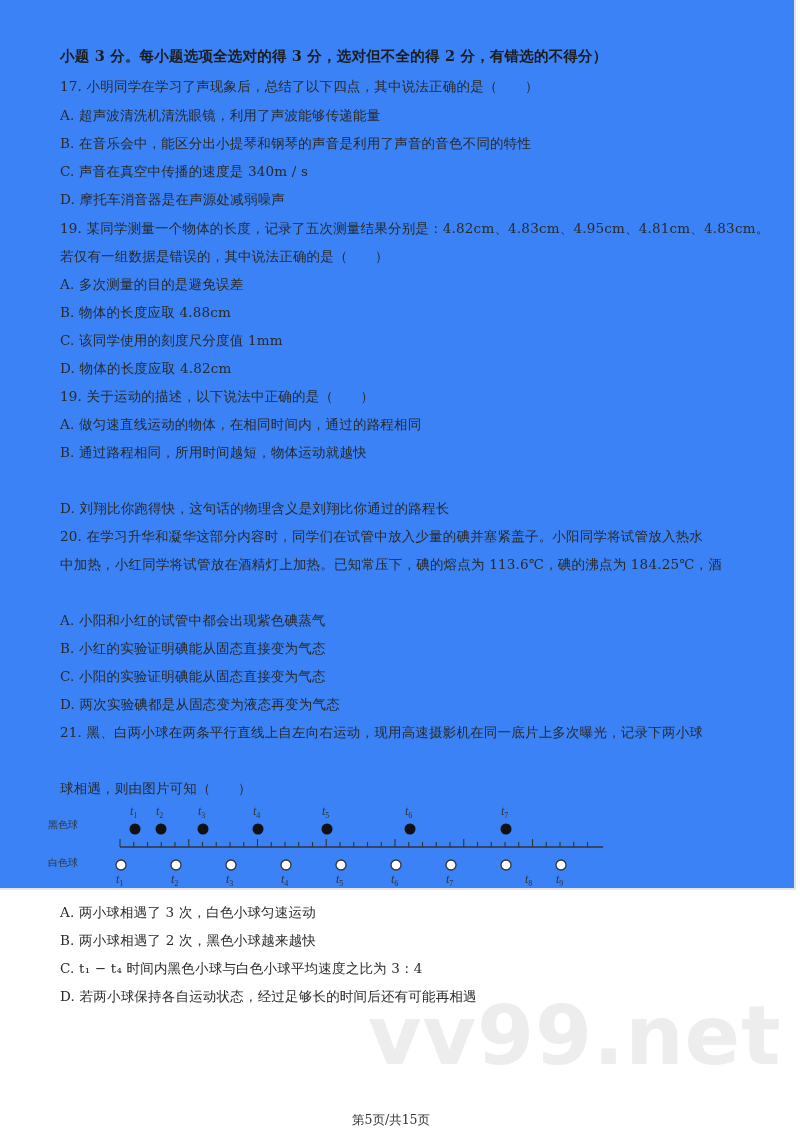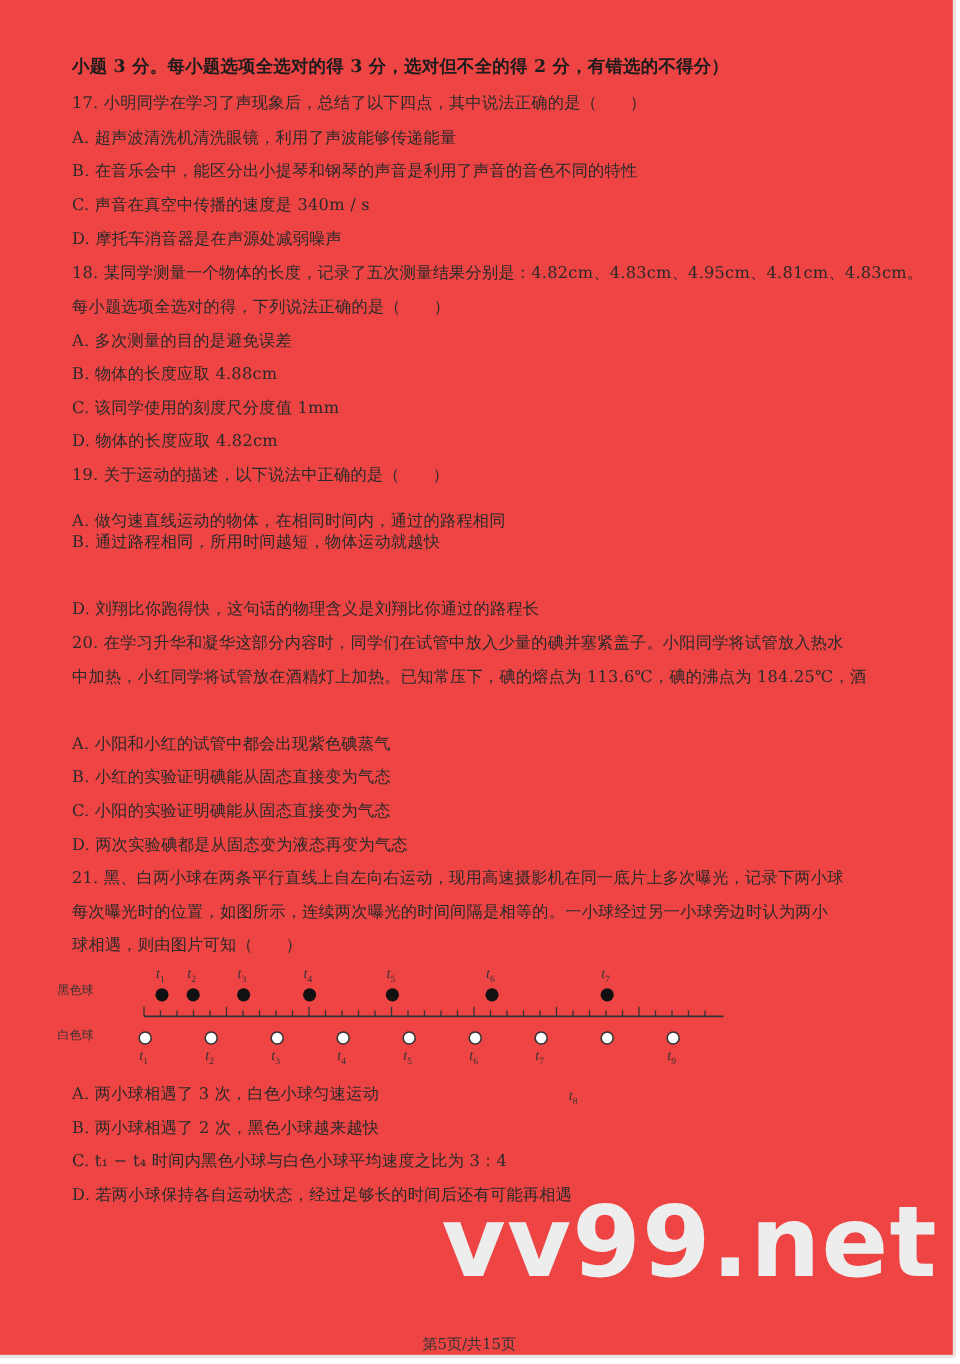--- a/index.html
+++ b/index.html
@@ -1,23 +1,23 @@
 <!DOCTYPE html>
 <html><head>
 <meta charset="utf-8">
 <style>
   html, body { margin: 0; padding: 0; }
   body {
     width: 800px; height: 1137px; background: #ffffff; position: relative; overflow: hidden;
     font-family: "DejaVu Serif", "Liberation Serif", serif; color: #2a2a2a;
   }
   .page {
-    position: absolute; left: 0; top: 0; width: 796px; height: 1131px;
+    position: absolute; left: 0; top: 0; width: 796px; height: 890px;
     border-right: 2px solid #e6e6e6; border-bottom: 2px solid #e6e6e6;
-    box-sizing: border-box; background: #ef4444;
+    box-sizing: border-box; background: #3b82f6;
   }
   .line { position: absolute; left: 60px; font-size: 13.5px; line-height: 20px; white-space: nowrap; letter-spacing: 0.2px; }
   .bold { font-weight: bold; font-size: 14.5px; color: #1c1c1c; }
   .watermark {
     position: absolute; left: 368px; top: 995px; font-family: "DejaVu Sans", sans-serif;
     font-weight: bold; font-size: 82px; color: #ededed; letter-spacing: 1px; line-height: 1;
   }
   .footer { position: absolute; left: 352px; top: 1112px; font-size: 12.5px; color: #333; }
   .diagram { position: absolute; left: 0; top: 800px; width: 640px; height: 100px; }
   .diagram svg { position: absolute; left: 0; top: 0; }
@@ -31,41 +31,40 @@
 <div class="page">
 
   <div class="line bold" style="top:46px">小题 3 分。每小题选项全选对的得 3 分，选对但不全的得 2 分，有错选的不得分）</div>
 
   <div class="line" style="top:76px">17. 小明同学在学习了声现象后，总结了以下四点，其中说法正确的是（　　）</div>
   <div class="line" style="top:105px">A. 超声波清洗机清洗眼镜，利用了声波能够传递能量</div>
   <div class="line" style="top:133px">B. 在音乐会中，能区分出小提琴和钢琴的声音是利用了声音的音色不同的特性</div>
   <div class="line" style="top:161px">C. 声音在真空中传播的速度是 340m / s</div>
   <div class="line" style="top:189px">D. 摩托车消音器是在声源处减弱噪声</div>
 
-  <div class="line" style="top:218px">18. 某同学测量一个物体的长度，记录了五次测量结果分别是：4.82cm、4.83cm、4.95cm、4.81cm、4.83cm。</div>
-  <div class="line" style="top:246px">每小题选项全选对的得，下列说法正确的是（　　）</div>
+  <div class="line" style="top:218px">19. 某同学测量一个物体的长度，记录了五次测量结果分别是：4.82cm、4.83cm、4.95cm、4.81cm、4.83cm。</div>
+  <div class="line" style="top:246px">若仅有一组数据是错误的，其中说法正确的是（　　）</div>
   <div class="line" style="top:274px">A. 多次测量的目的是避免误差</div>
   <div class="line" style="top:302px">B. 物体的长度应取 4.88cm</div>
   <div class="line" style="top:330px">C. 该同学使用的刻度尺分度值 1mm</div>
   <div class="line" style="top:358px">D. 物体的长度应取 4.82cm</div>
 
   <div class="line" style="top:386px">19. 关于运动的描述，以下说法中正确的是（　　）</div>
-  <div class="line" style="top:424px">A. 做匀速直线运动的物体，在相同时间内，通过的路程相同</div>
+  <div class="line" style="top:414px">A. 做匀速直线运动的物体，在相同时间内，通过的路程相同</div>
   <div class="line" style="top:442px">B. 通过路程相同，所用时间越短，物体运动就越快</div>
   <div class="line" style="top:498px">D. 刘翔比你跑得快，这句话的物理含义是刘翔比你通过的路程长</div>
 
   <div class="line" style="top:526px">20. 在学习升华和凝华这部分内容时，同学们在试管中放入少量的碘并塞紧盖子。小阳同学将试管放入热水</div>
   <div class="line" style="top:554px">中加热，小红同学将试管放在酒精灯上加热。已知常压下，碘的熔点为 113.6℃，碘的沸点为 184.25℃，酒</div>
   <div class="line" style="top:610px">A. 小阳和小红的试管中都会出现紫色碘蒸气</div>
   <div class="line" style="top:638px">B. 小红的实验证明碘能从固态直接变为气态</div>
   <div class="line" style="top:666px">C. 小阳的实验证明碘能从固态直接变为气态</div>
   <div class="line" style="top:694px">D. 两次实验碘都是从固态变为液态再变为气态</div>
 
   <div class="line" style="top:722px">21. 黑、白两小球在两条平行直线上自左向右运动，现用高速摄影机在同一底片上多次曝光，记录下两小球</div>
-  <div class="line" style="top:750px">每次曝光时的位置，如图所示，连续两次曝光的时间间隔是相等的。一小球经过另一小球旁边时认为两小</div>
   <div class="line" style="top:778px">球相遇，则由图片可知（　　）</div>
 
   <div class="diagram">
     <div class="rowlabel" style="top:18px">黑色球</div>
     <div class="rowlabel" style="top:56px">白色球</div>
     <svg id="fig-svg" width="640" height="100">
         <line x1="120" y1="47" x2="603" y2="47" stroke="#333" stroke-width="1.4"></line>
         <line x1="120" y1="47" x2="120" y2="39" stroke="#333" stroke-width="1.1"></line>
         <line x1="133.75" y1="47" x2="133.75" y2="42" stroke="#333" stroke-width="1.1"></line>
         <line x1="147.5" y1="47" x2="147.5" y2="42" stroke="#333" stroke-width="1.1"></line>
@@ -126,21 +125,21 @@
         <div class="tlabel" style="left: 322px; top: 4px;">t<sub>5</sub></div>
         <div class="tlabel" style="left: 405px; top: 4px;">t<sub>6</sub></div>
         <div class="tlabel" style="left: 501px; top: 4px;">t<sub>7</sub></div>
         <div class="tlabel" style="left: 116px; top: 72px;">t<sub>1</sub></div>
         <div class="tlabel" style="left: 171px; top: 72px;">t<sub>2</sub></div>
         <div class="tlabel" style="left: 226px; top: 72px;">t<sub>3</sub></div>
         <div class="tlabel" style="left: 281px; top: 72px;">t<sub>4</sub></div>
         <div class="tlabel" style="left: 336px; top: 72px;">t<sub>5</sub></div>
         <div class="tlabel" style="left: 391px; top: 72px;">t<sub>6</sub></div>
         <div class="tlabel" style="left: 446px; top: 72px;">t<sub>7</sub></div>
-        <div class="tlabel" style="left: 474px; top: 72px; margin-top: 34px;">t<sub>8</sub></div>
+        <div class="tlabel" style="left: 525px; top: 72px;">t<sub>8</sub></div>
         <div class="tlabel" style="left: 556px; top: 72px;">t<sub>9</sub></div>
       </div>
   </div>
 
   <div class="line" style="top:902px">A. 两小球相遇了 3 次，白色小球匀速运动</div>
   <div class="line" style="top:930px">B. 两小球相遇了 2 次，黑色小球越来越快</div>
   <div class="line" style="top:958px">C. t₁ − t₄ 时间内黑色小球与白色小球平均速度之比为 3：4</div>
   <div class="line" style="top:986px">D. 若两小球保持各自运动状态，经过足够长的时间后还有可能再相遇</div>
 
   <div class="watermark">vv99.net</div>

